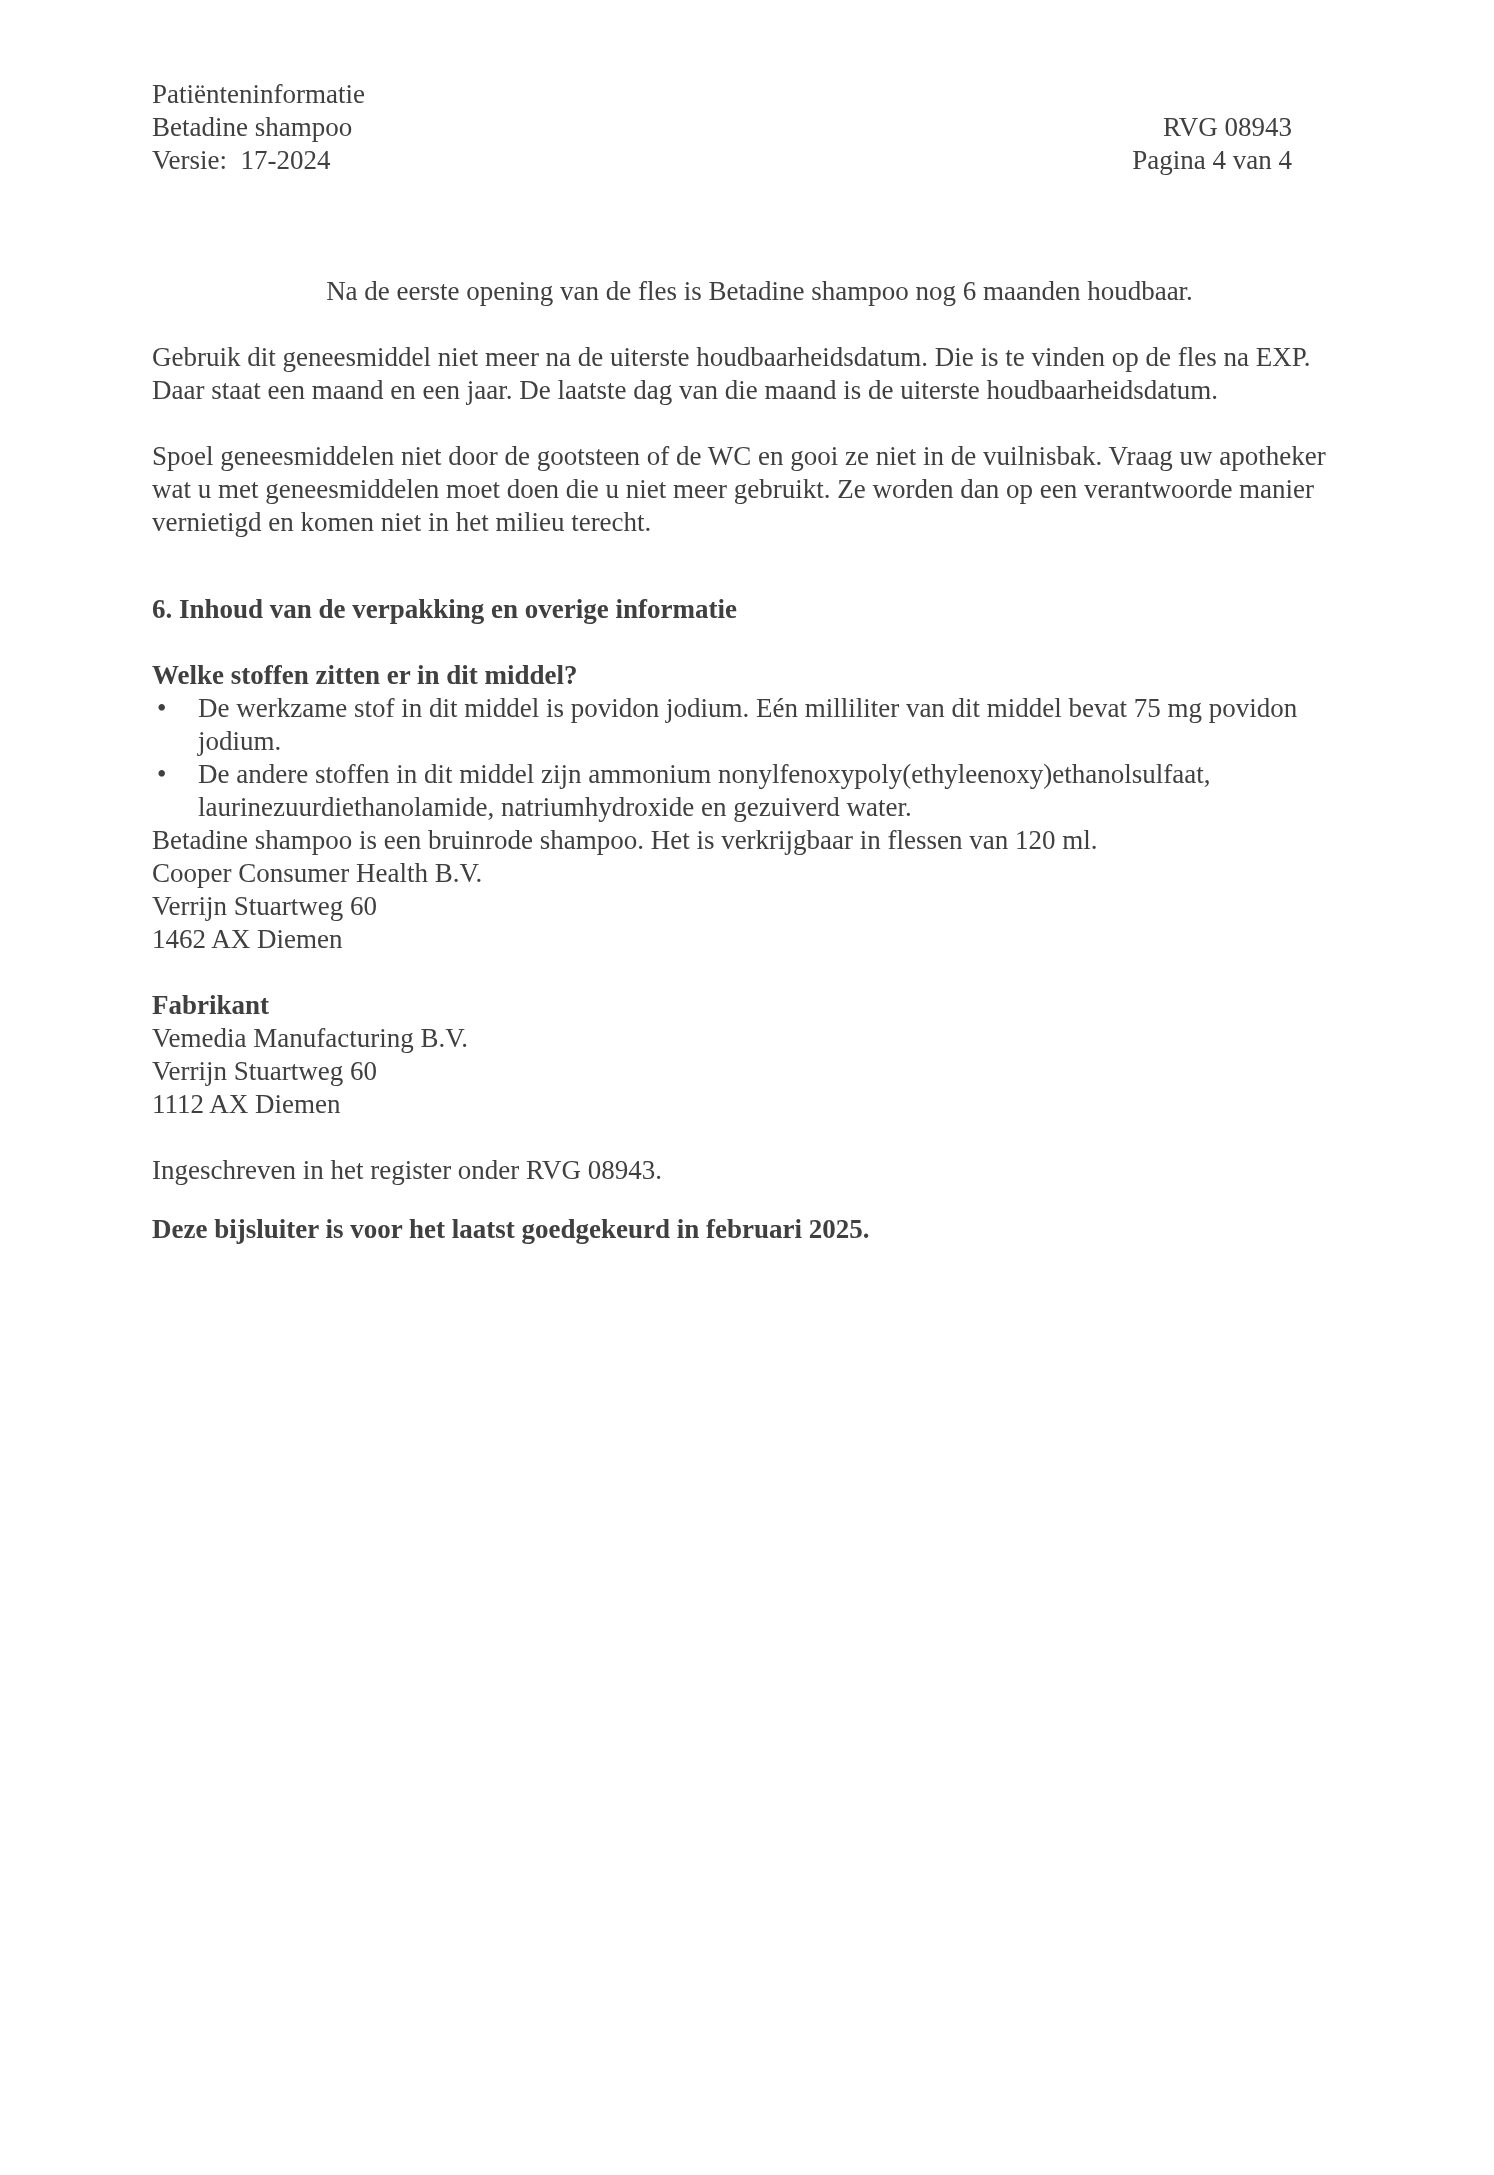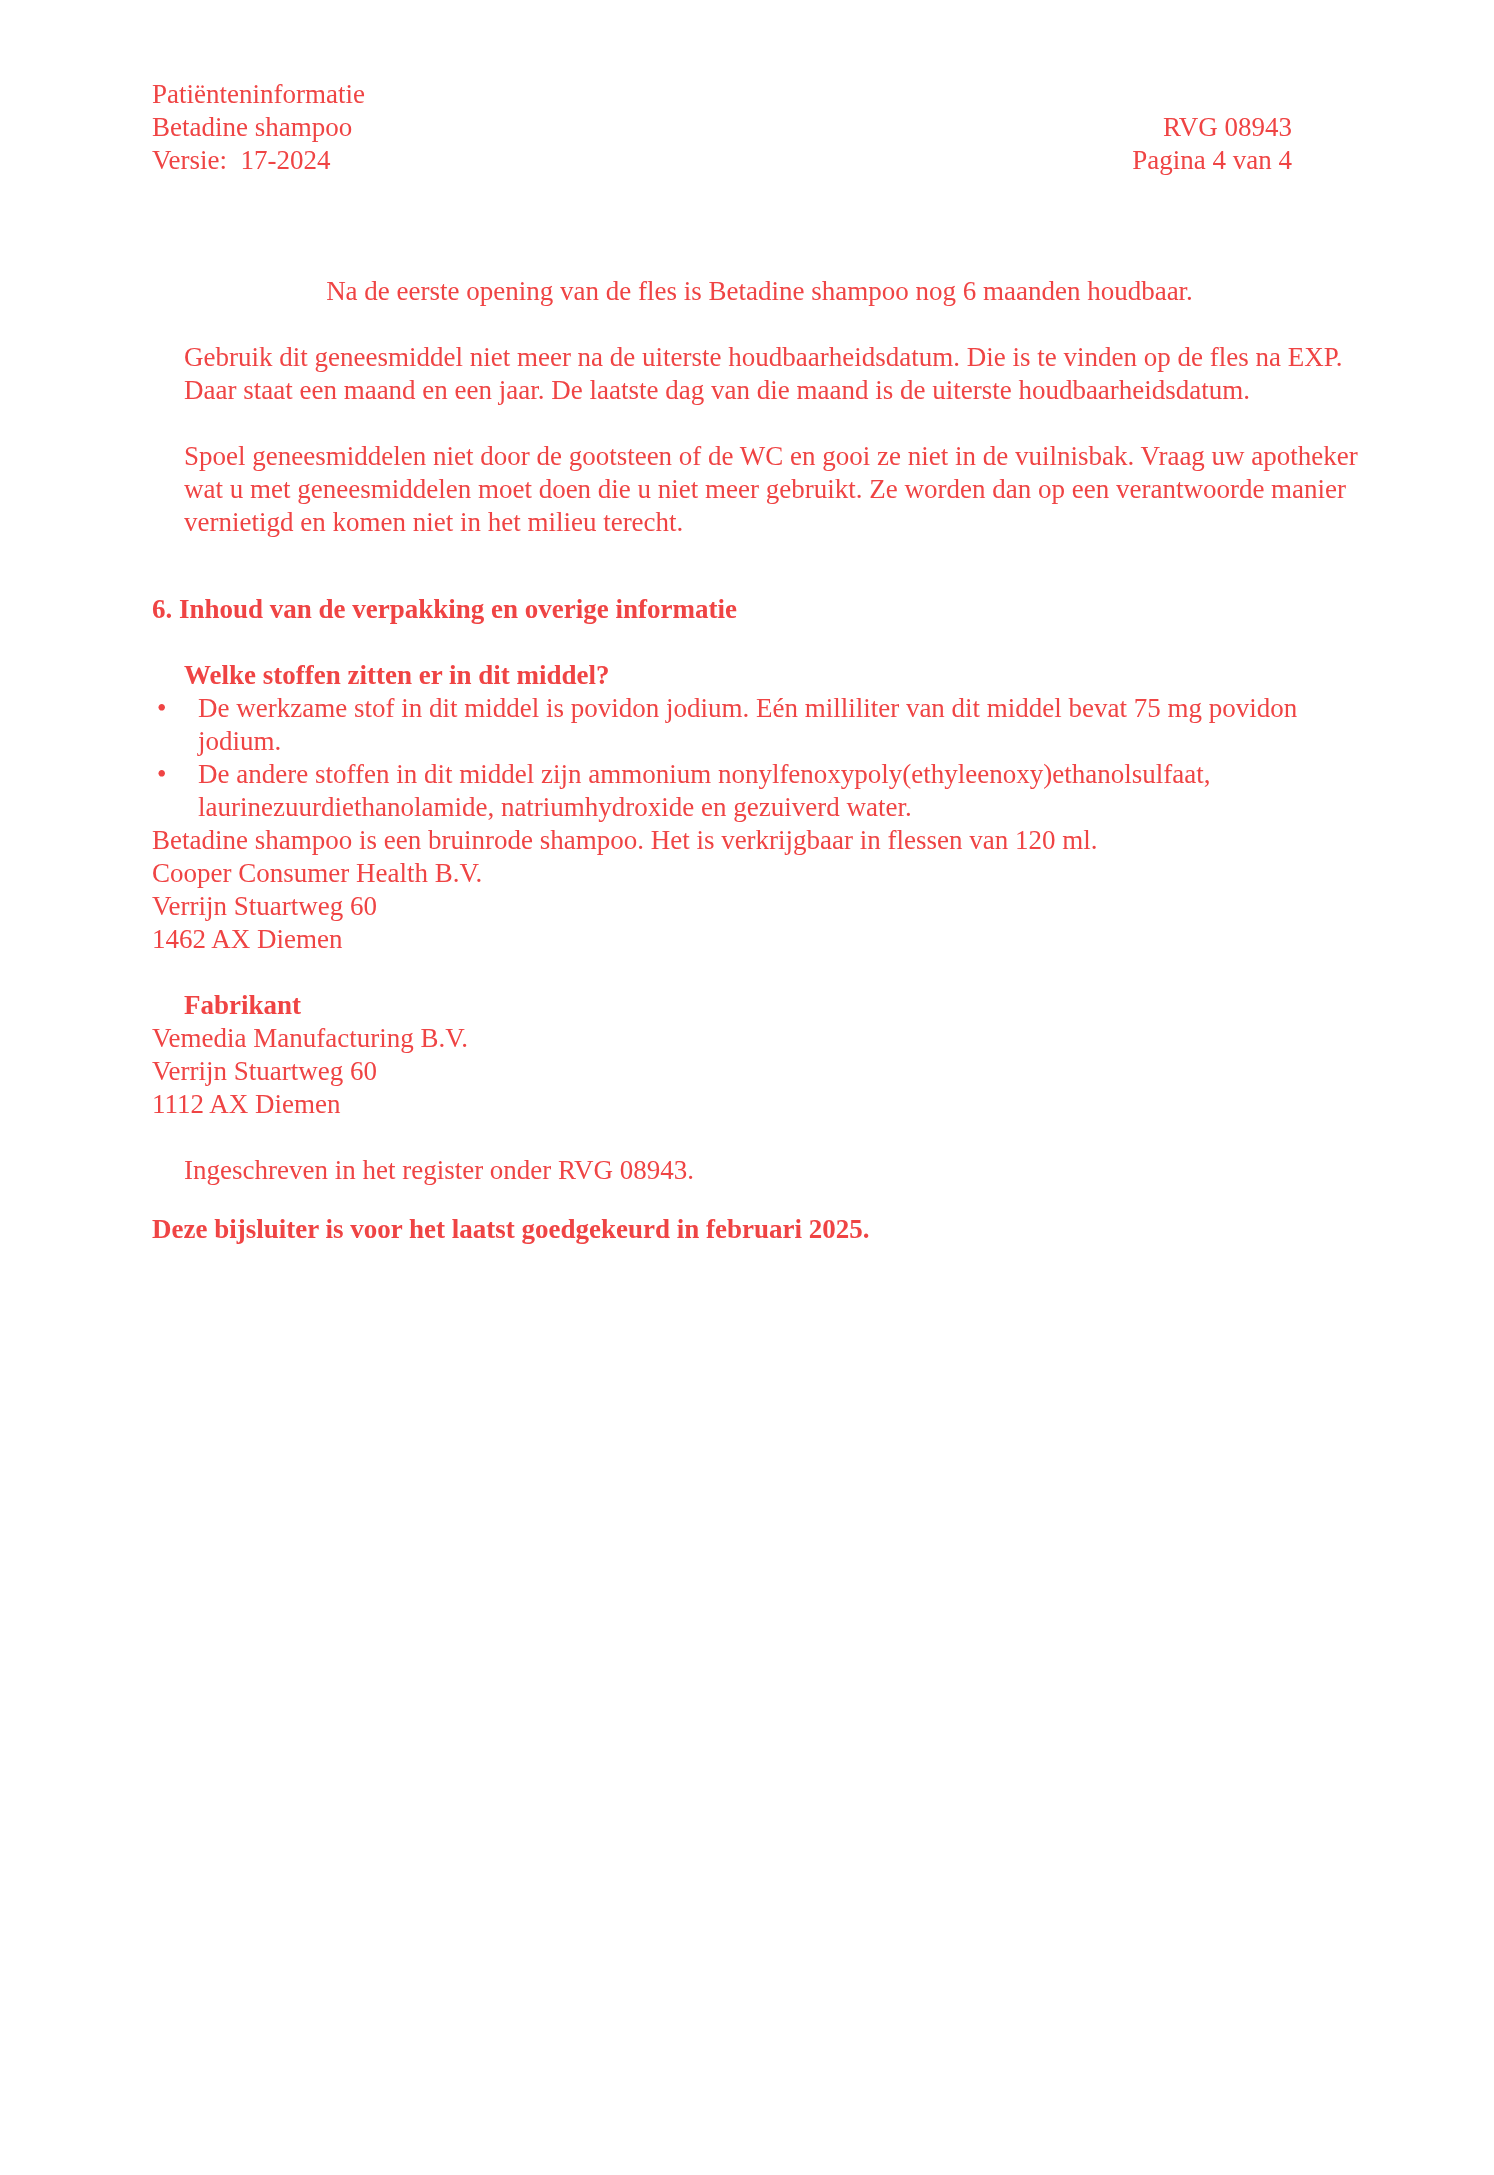--- a/index.html
+++ b/index.html
@@ -5,21 +5,21 @@
   html, body {
     margin: 0;
     padding: 0;
     background: #ffffff;
   }
   .page {
     position: relative;
     width: 1494px;
     height: 2175px;
     background: #ffffff;
-    color: #ef4444;
+    color: #404040;
     font-family: "Liberation Serif", "DejaVu Serif", serif;
     font-size: 27px;
     line-height: 33px;
     overflow: hidden;
   }
   .content {
     position: absolute;
     left: 152px;
     top: 78px;
     width: 1215px;
@@ -35,21 +35,21 @@
   .hdr-row span {
     white-space: pre;
   }
   .para {
     margin: 0;
     white-space: pre-line;
     font-weight: normal;
     font-size: 27px;
   }
   .bold { font-weight: bold; }
-  .gap { margin-top: 33px; margin-left: 32px; }
+  .gap { margin-top: 33px; }
   .m-after-header { margin-top: 98px; text-align: center; }
   .m-before-h6 { margin-top: 54px; }
   .m-approval { margin-top: 26px; }
   .bullets { margin: 0; }
   .bullet {
     display: flex;
     align-items: flex-start;
   }
   .bullet .marker {
     width: 46px;

